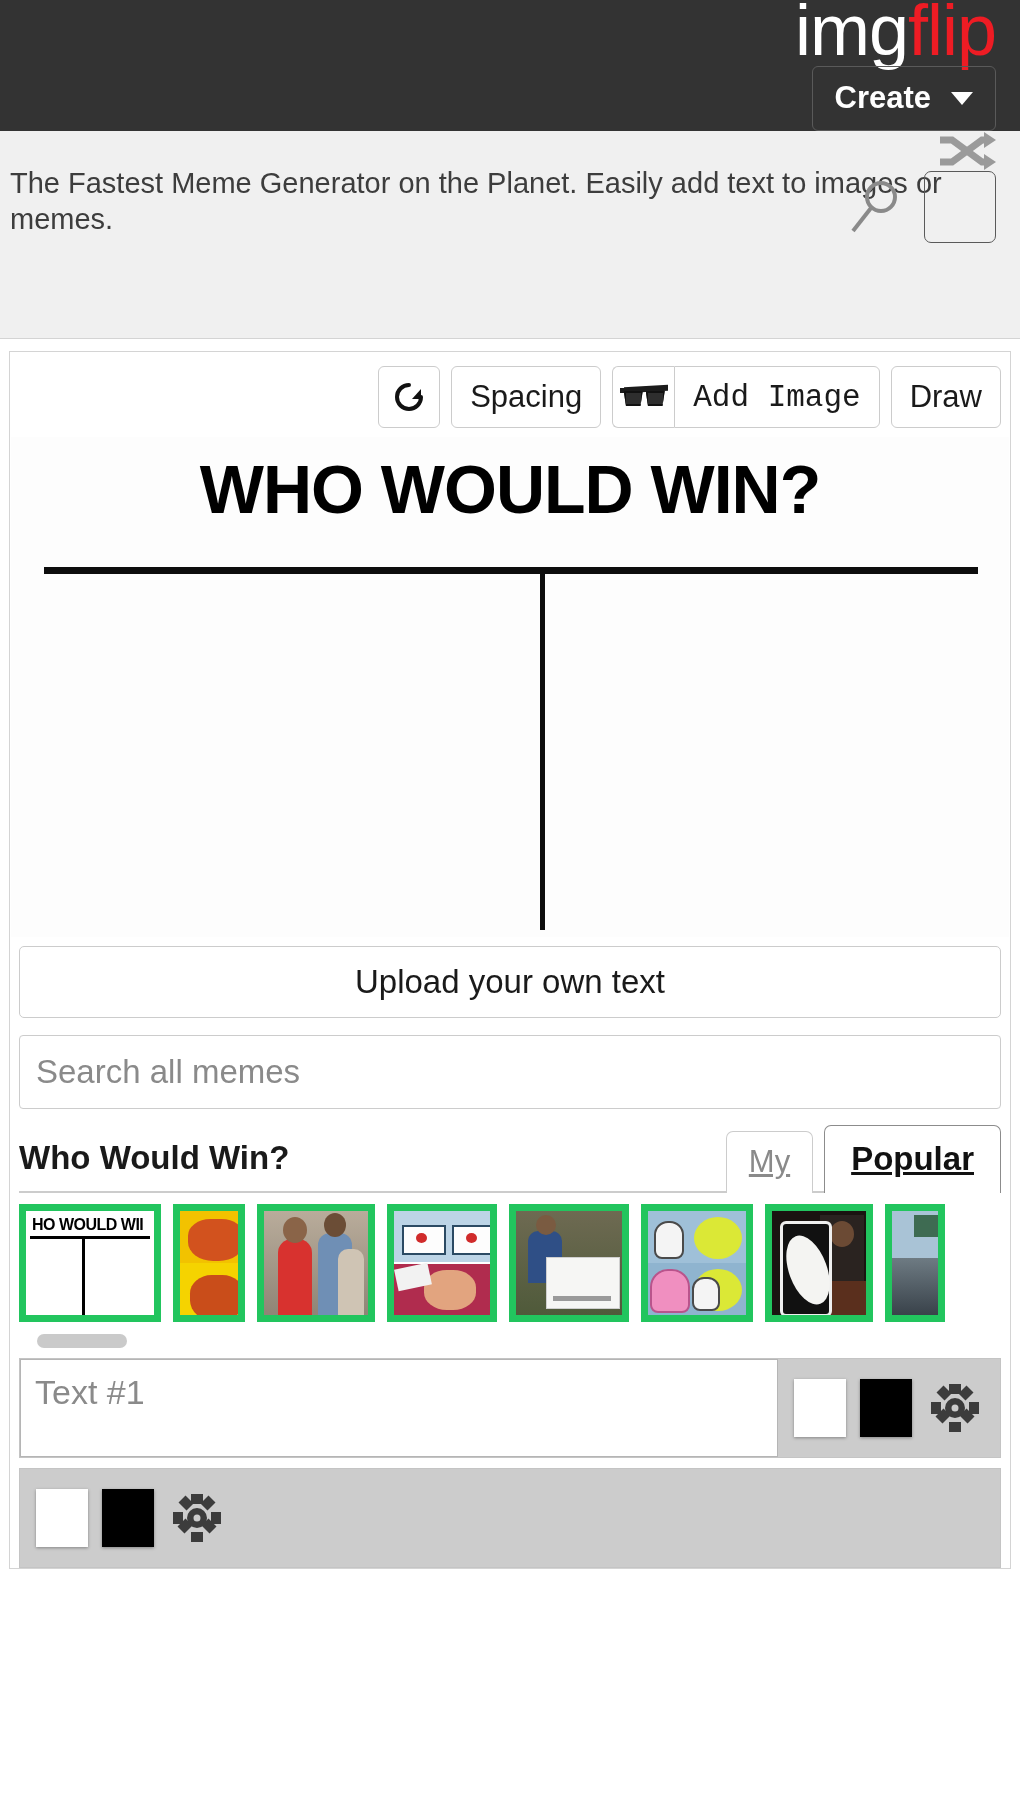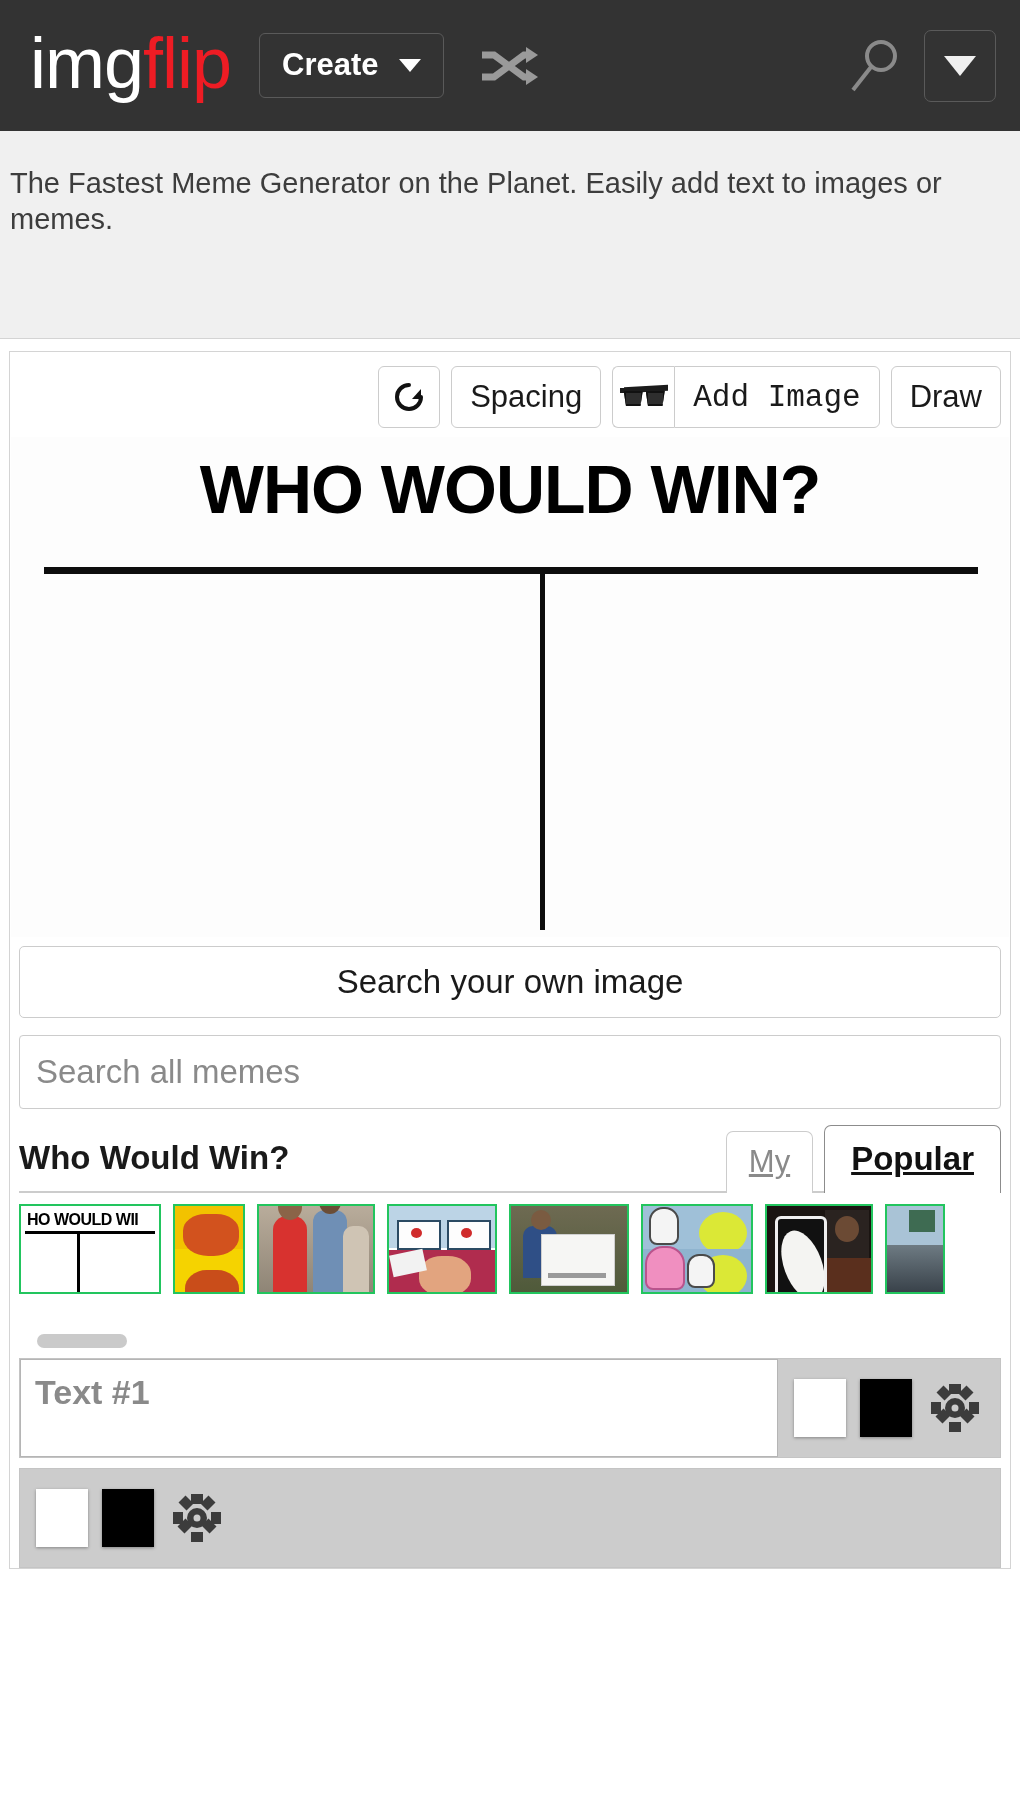--- a/index.html
+++ b/index.html
@@ -9,23 +9,24 @@
     background: #ffffff;
     font-family: "Liberation Sans", sans-serif;
     overflow: hidden;
   }
 
   
   .header {
     height: 131px;
     background: #333333;
     display: flex;
-    align-items: center;
+    align-items: flex-end;
     padding: 0 24px 0 30px;
     position: relative;
+    flex-direction: column;
   }
   .logo {
     font-size: 72px;
     line-height: 1;
     letter-spacing: -1px;
     font-weight: 400;
     white-space: nowrap;
     margin-top: -6px;
   }
   .logo .img { color: #ffffff; }
@@ -274,22 +275,22 @@
   .thumb-strip {
     margin: 11px 9px 0 9px;
     display: flex;
     gap: 12px;
     height: 118px;
     overflow: hidden;
     align-items: stretch;
   }
   .thumb {
     flex: 0 0 auto;
-    height: 90px;
-    border: 2px solid #22c55e;
+    height: 118px;
+    border: 7px solid #22c55e;
     overflow: hidden;
     position: relative;
     background: #ffffff;
   }
   .scrollbar-track {
     margin: 12px 9px 0 9px;
     height: 14px;
     position: relative;
   }
   .scrollbar-thumb {
@@ -394,21 +395,21 @@
   .t-uno .person::before {
     content:""; position:absolute; left: 10px; top: 6px; width: 24px; height: 26px;
     border-radius: 50%; background: #6b4a34;
   }
   .t-uno .desk { position: absolute; right: 0; bottom: 0; width: 56px; height: 34px; background: #5a2f1d; }
 
   .t-last { width: 60px; background: linear-gradient(#a9c3d6 0%, #a9c3d6 45%, #6e7b83 45%, #39424a 100%); position: relative; }
   .t-last::before { content:""; position:absolute; left: 22px; top: 4px; width: 26px; height: 22px; background: #3e6b52; }
 
   
-  .text-rows { padding: 0 9px; font-weight: bold; }
+  .text-rows { padding: 0 9px; }
   .text-row {
     display: flex;
     align-items: stretch;
     background: #cccccc;
     border: 1px solid #c4c4c4;
     margin-top: 10px;
     height: 100px;
   }
   .text-input {
     flex: 1;
@@ -497,21 +498,21 @@
   </div>
 
   <div class="canvas">
     <div class="meme-top-text">WHO WOULD WIN?</div>
     <div class="meme-hrule"></div>
     <div class="meme-vrule"></div>
   </div>
 
   <div class="stack">
     <div class="upload-btn">
-      <span>Search your own image</span>
+      <span>Upload your own text</span>
     </div>
     <div class="search-input">Search all memes</div>
   </div>
 
   <div class="section-row">
     <div class="section-title">Who Would Win?</div>
     <div class="tabs">
       <div class="tab">My</div>
       <div class="tab active">Popular</div>
     </div>

